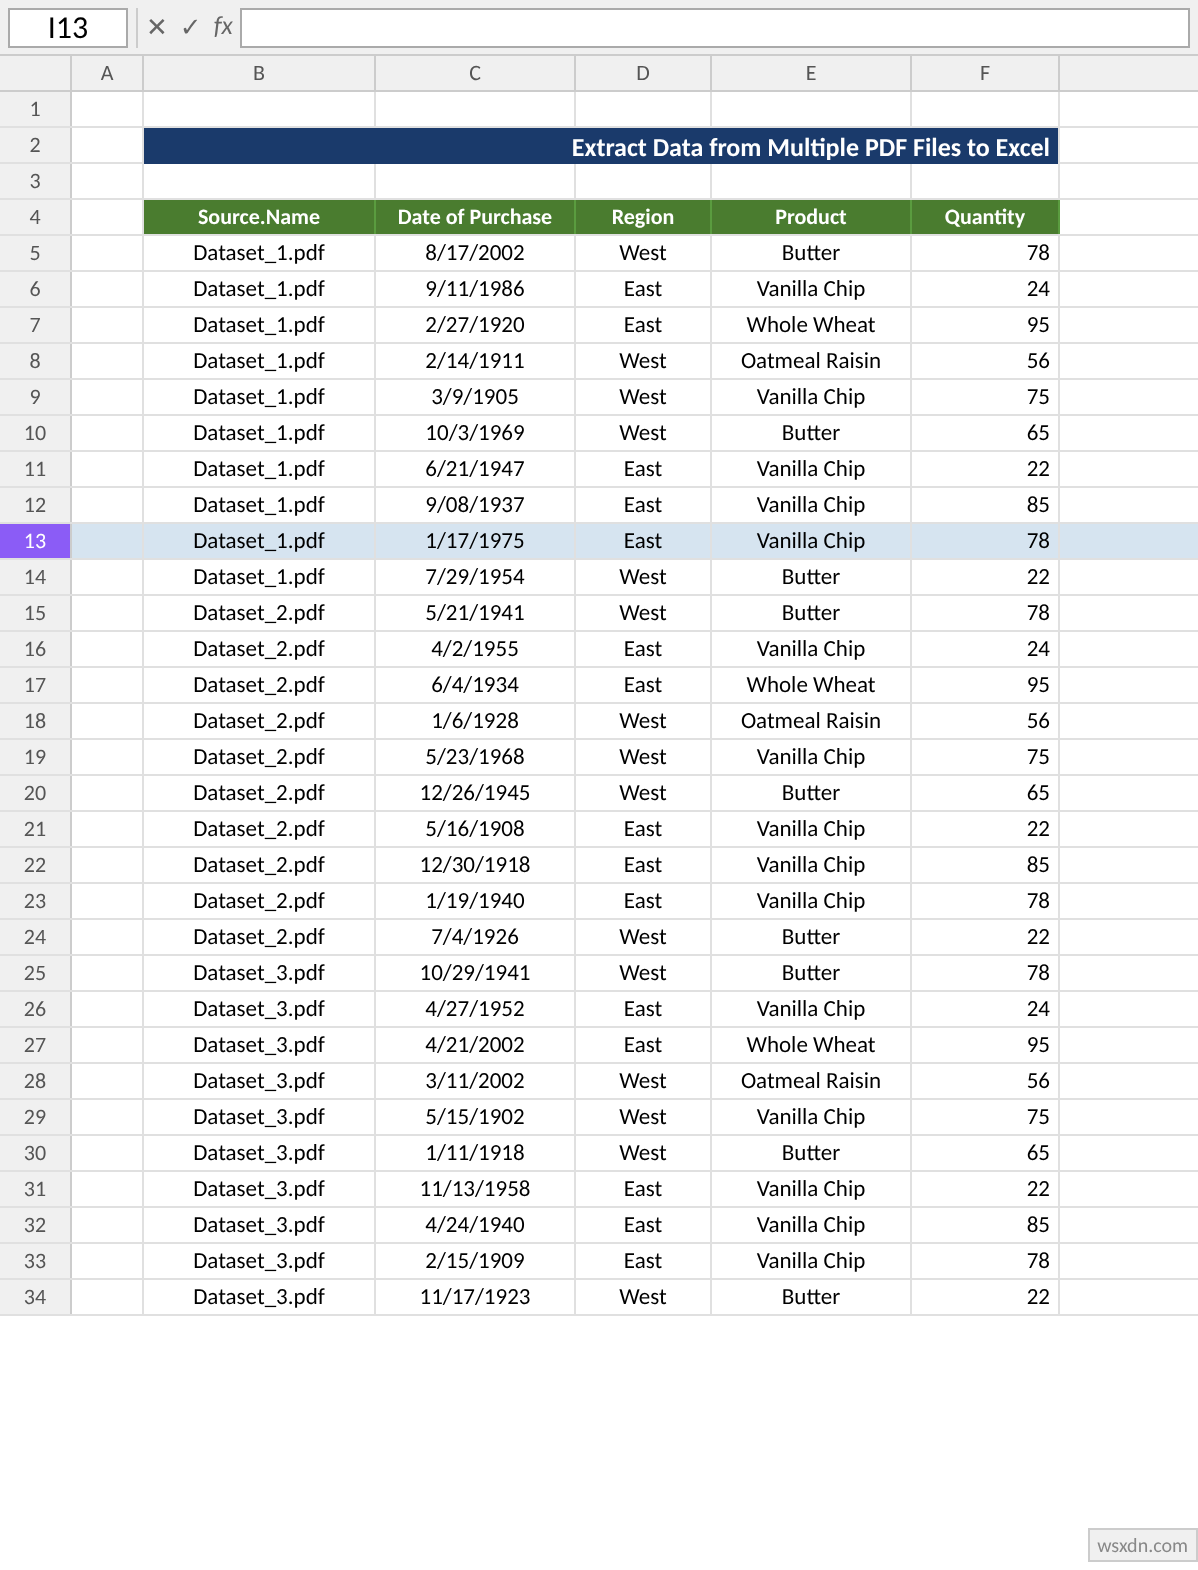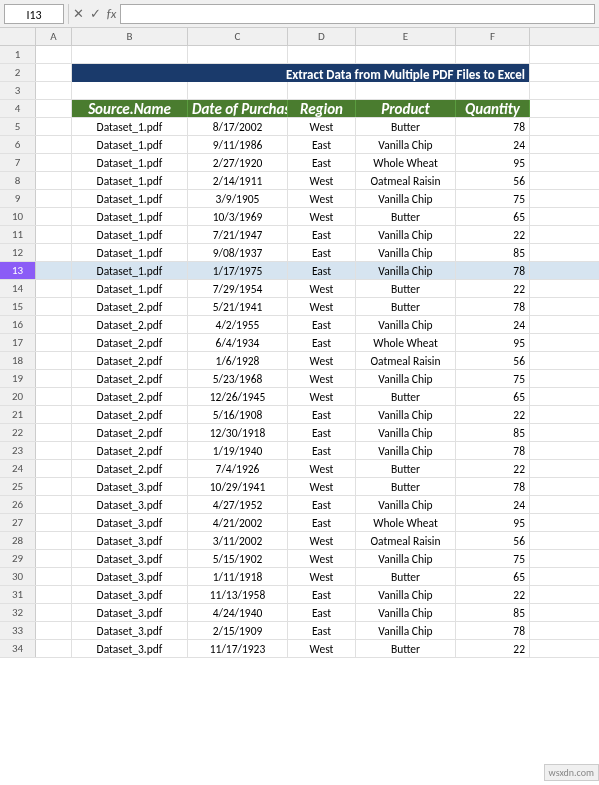--- a/index.html
+++ b/index.html
@@ -20,21 +20,21 @@
       background: #f0f0f0;
       border-bottom: 1px solid #ccc;
       padding: 0 4px;
       gap: 4px;
     }
     .cell-ref-box {
       width: 60px;
       height: 20px;
       border: 1px solid #aaa;
       background: #fff;
-      font-size: 12px;
+      font-size: 16px;
       text-align: center;
       line-height: 20px;
       padding: 0 4px;
     }
     .top-bar-divider {
       width: 1px;
       height: 20px;
       background: #ccc;
     }
     .top-bar-icons {
@@ -136,25 +136,24 @@
       font-weight: bold;
       font-size: 13px;
       text-align: right;
       line-height: 22px;
       height: 22px;
     }
     .col-header-data {
       background: #4a7c2f;
       color: #fff;
       font-weight: bold;
-      font-size: 15px;
+      font-size: 11px;
       text-align: center;
       line-height: 18px;
       border-right: 1px solid #5a9c3f;
-      font-style: italic;
     }
 
     
     .stripe-white { background: #fff; }
     .stripe-green { background: #e8f4e8; }
 
     
     .watermark {
       position: fixed;
       bottom: 4px;
@@ -280,21 +279,21 @@
     <div class="cell col-b">Dataset_1.pdf</div>
     <div class="cell col-c">10/3/1969</div>
     <div class="cell col-d">West</div>
     <div class="cell col-e">Butter</div>
     <div class="cell col-f right">65</div>
   </div>
       <div class="data-row stripe-green">
     <div class="row-num">11</div>
     <div class="cell col-a"></div>
     <div class="cell col-b">Dataset_1.pdf</div>
-    <div class="cell col-c">7/21/1947</div>
+    <div class="cell col-c">6/21/1947</div>
     <div class="cell col-d">East</div>
     <div class="cell col-e">Vanilla Chip</div>
     <div class="cell col-f right">22</div>
   </div>
       <div class="data-row stripe-white">
     <div class="row-num">12</div>
     <div class="cell col-a"></div>
     <div class="cell col-b">Dataset_1.pdf</div>
     <div class="cell col-c">9/08/1937</div>
     <div class="cell col-d">East</div>

